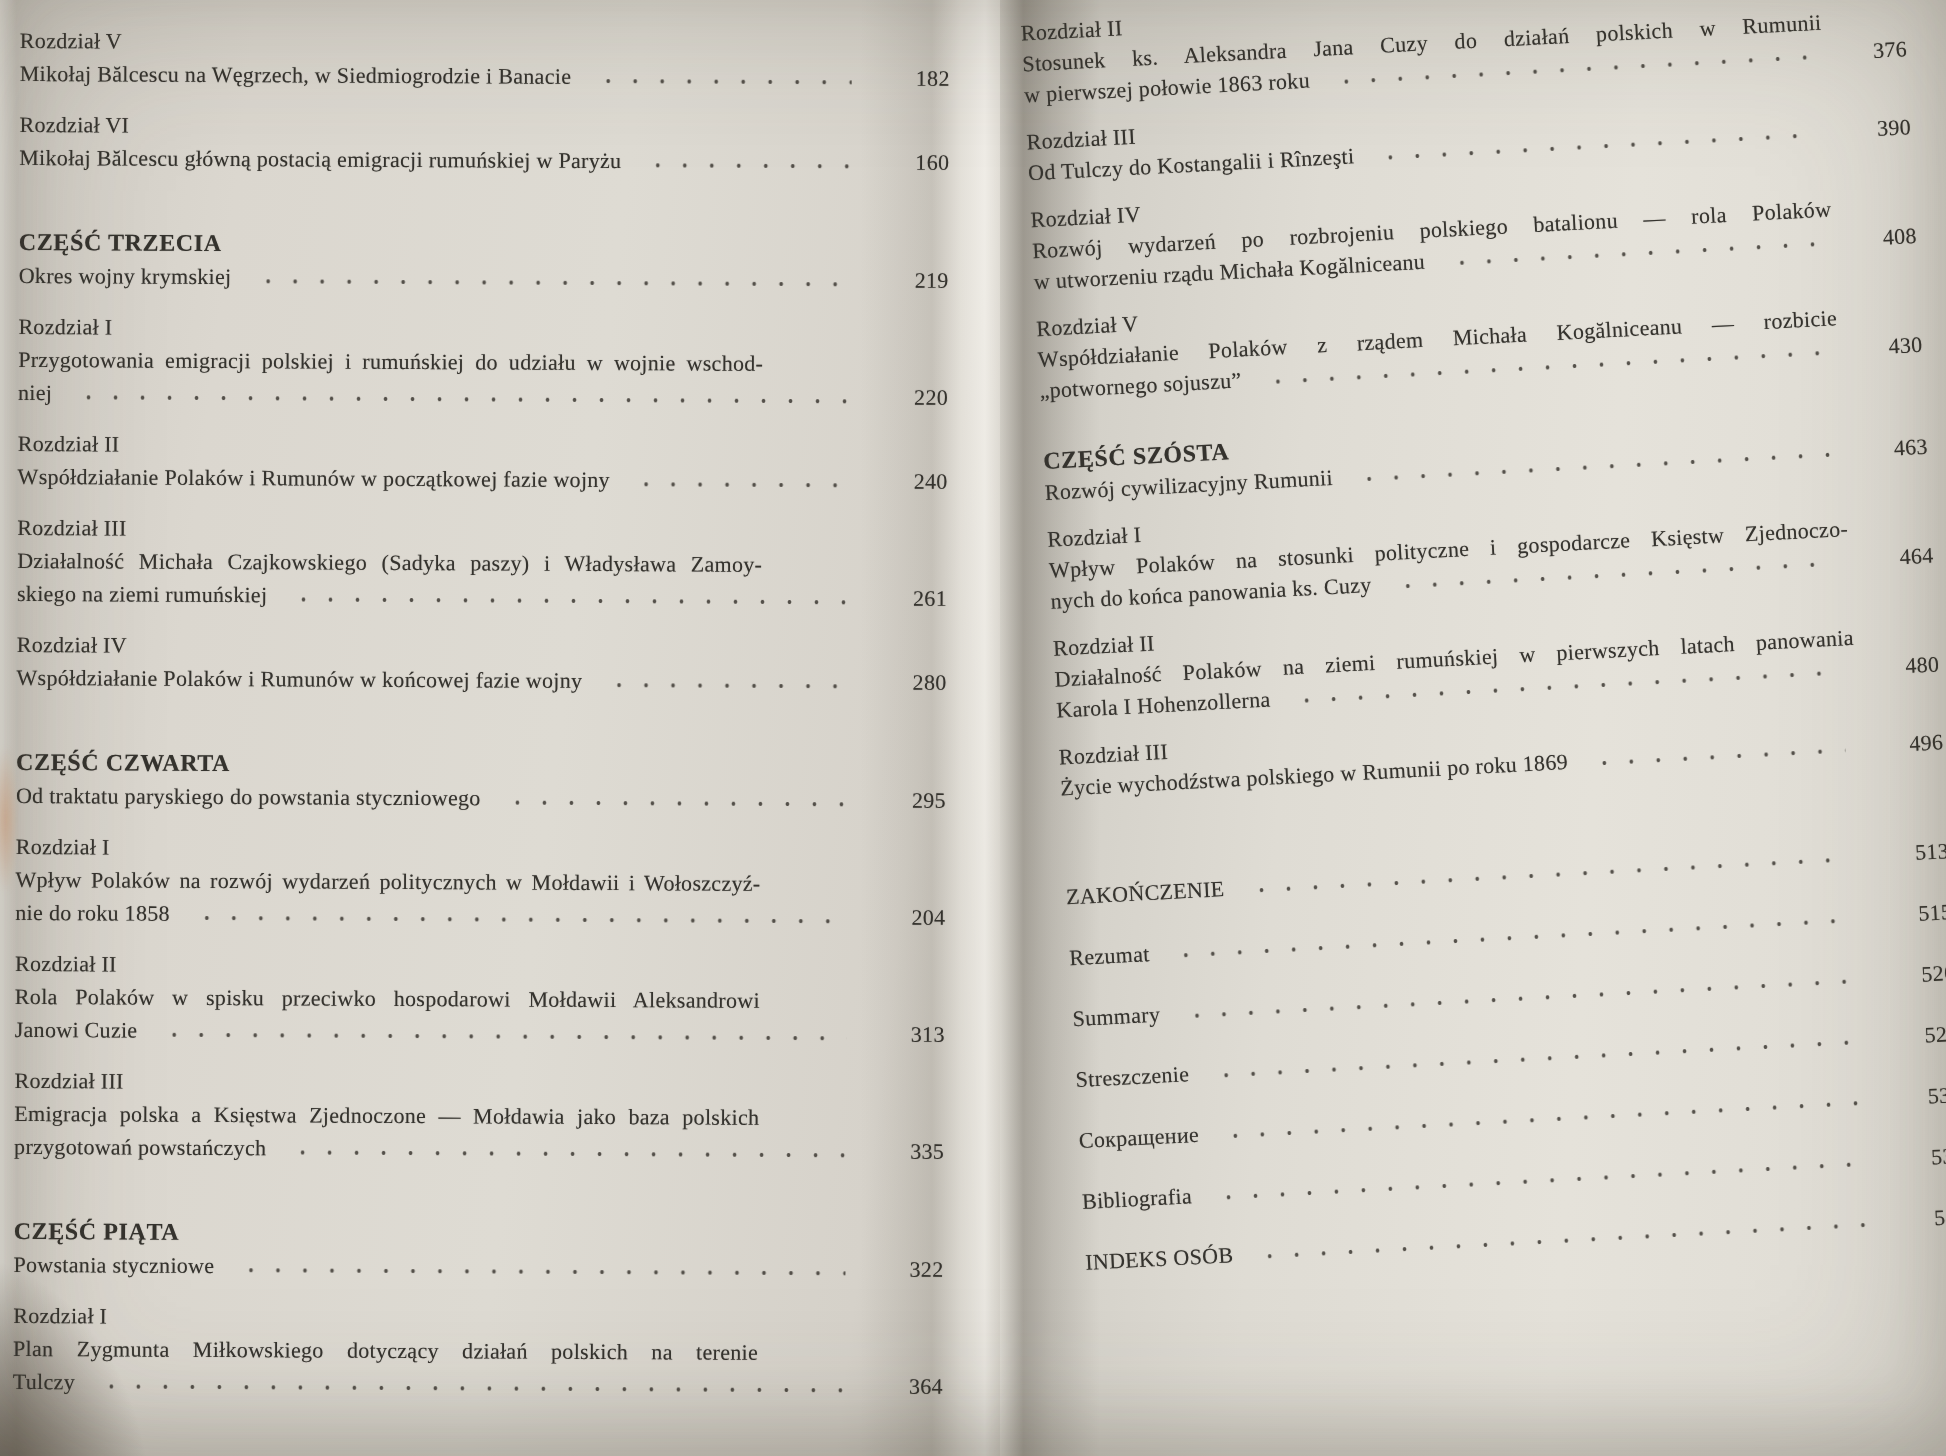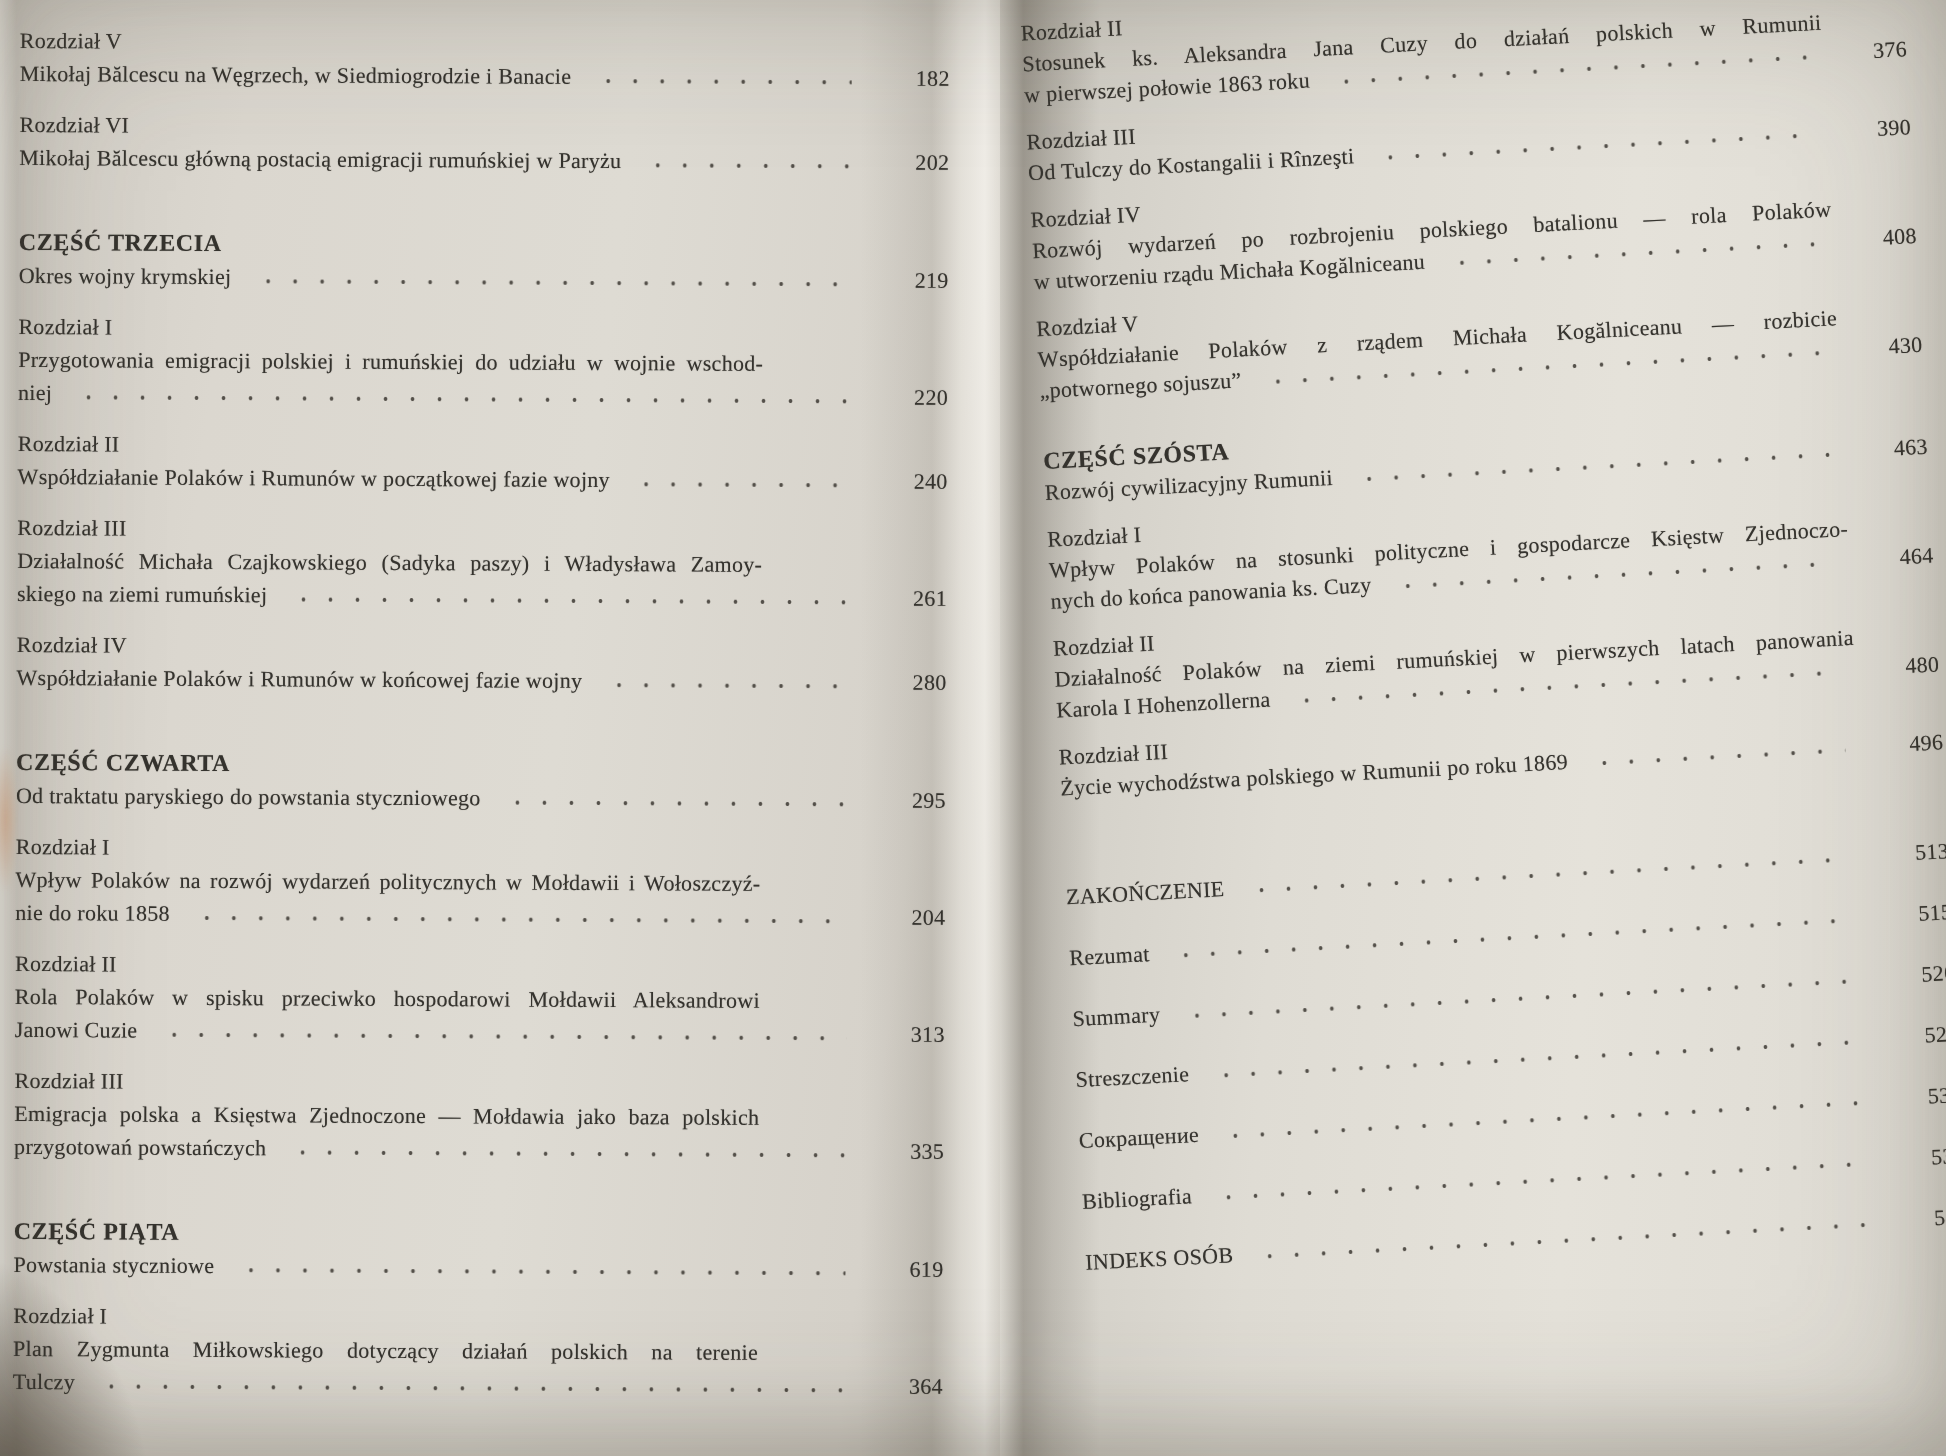--- a/index.html
+++ b/index.html
@@ -103,21 +103,21 @@
           <span class="line-text">Mikołaj Bălcescu na Węgrzech, w Siedmiogrodzie i Banacie</span>
           <span class="leader"></span>
           <span class="pagenum">182</span>
         </div>
       </div>
       <div class="entry chapter">
         <div class="heading">Rozdział VI</div>
         <div class="line last">
           <span class="line-text">Mikołaj Bălcescu główną postacią emigracji rumuńskiej w Paryżu</span>
           <span class="leader"></span>
-          <span class="pagenum">202</span>
+          <span class="pagenum">160</span>
         </div>
       </div>
       <div class="entry part">
         <div class="heading">CZĘŚĆ TRZECIA</div>
         <div class="line last">
           <span class="line-text">Okres wojny krymskiej</span>
           <span class="leader"></span>
           <span class="pagenum">219</span>
         </div>
       </div>
@@ -188,21 +188,21 @@
           <span class="line-text">przygotowań powstańczych</span>
           <span class="leader"></span>
           <span class="pagenum">335</span>
         </div>
       </div>
       <div class="entry part">
         <div class="heading">CZĘŚĆ PIĄTA</div>
         <div class="line last">
           <span class="line-text">Powstania styczniowe</span>
           <span class="leader"></span>
-          <span class="pagenum">619</span>
+          <span class="pagenum">322</span>
         </div>
       </div>
       <div class="entry chapter">
         <div class="heading">Rozdział I</div>
         <div class="line full">Plan Zygmunta Miłkowskiego dotyczący działań polskich na terenie</div>
         <div class="line last">
           <span class="line-text">Tulczy</span>
           <span class="leader"></span>
           <span class="pagenum">364</span>
         </div>

